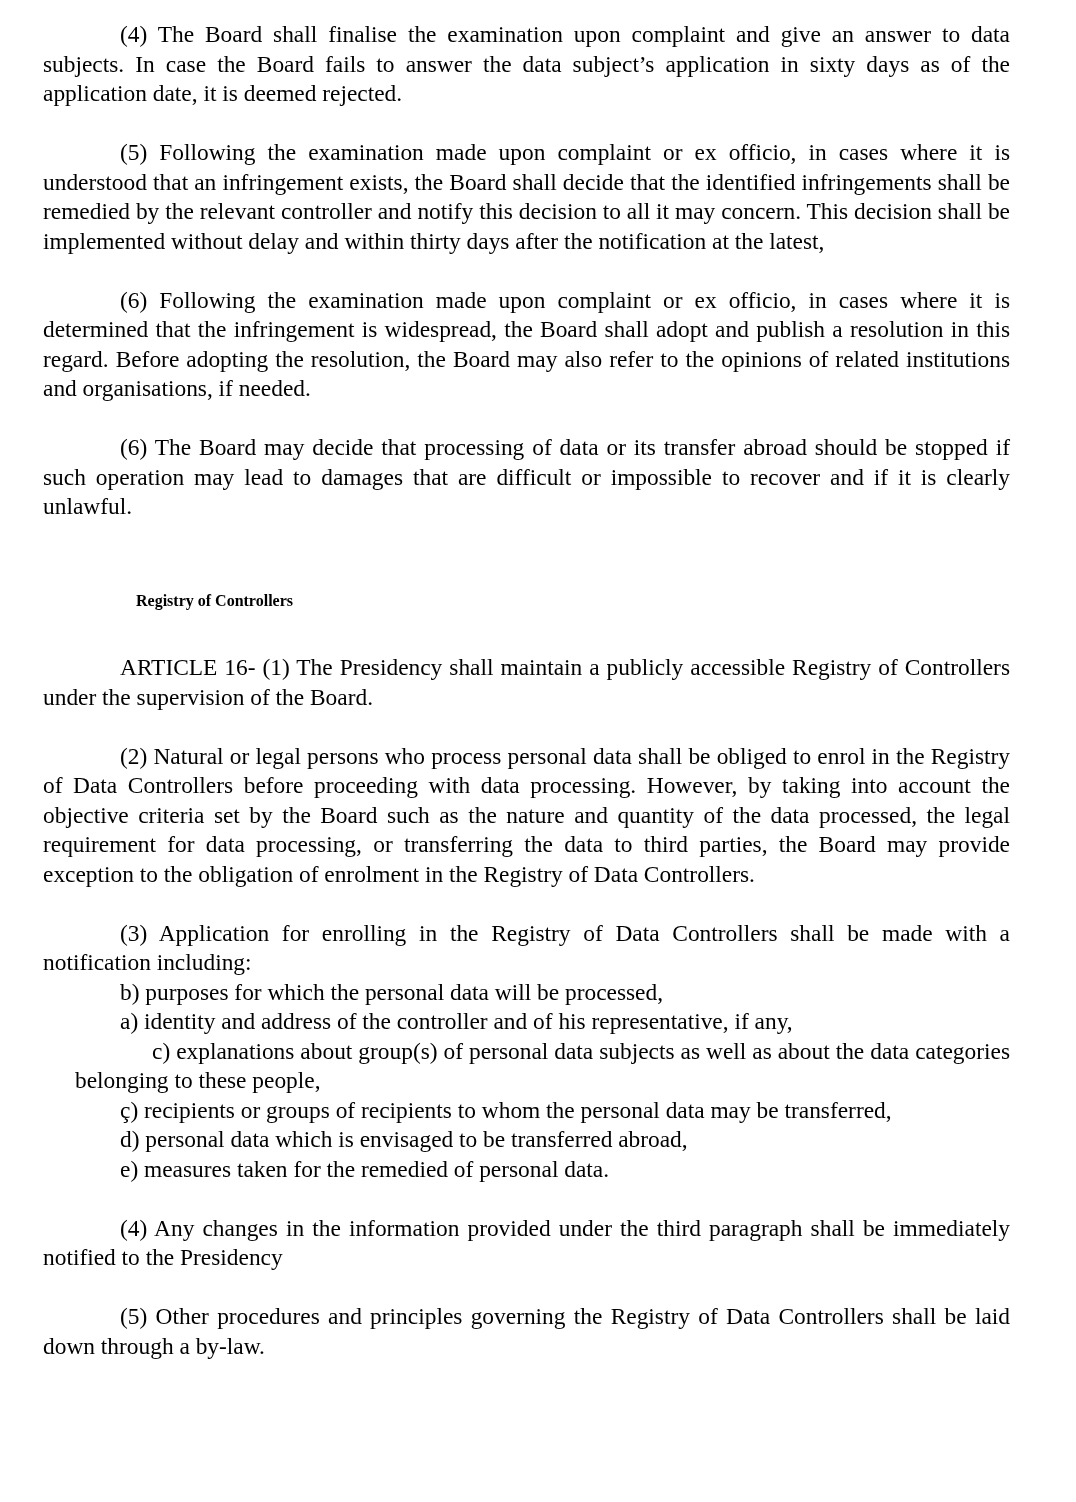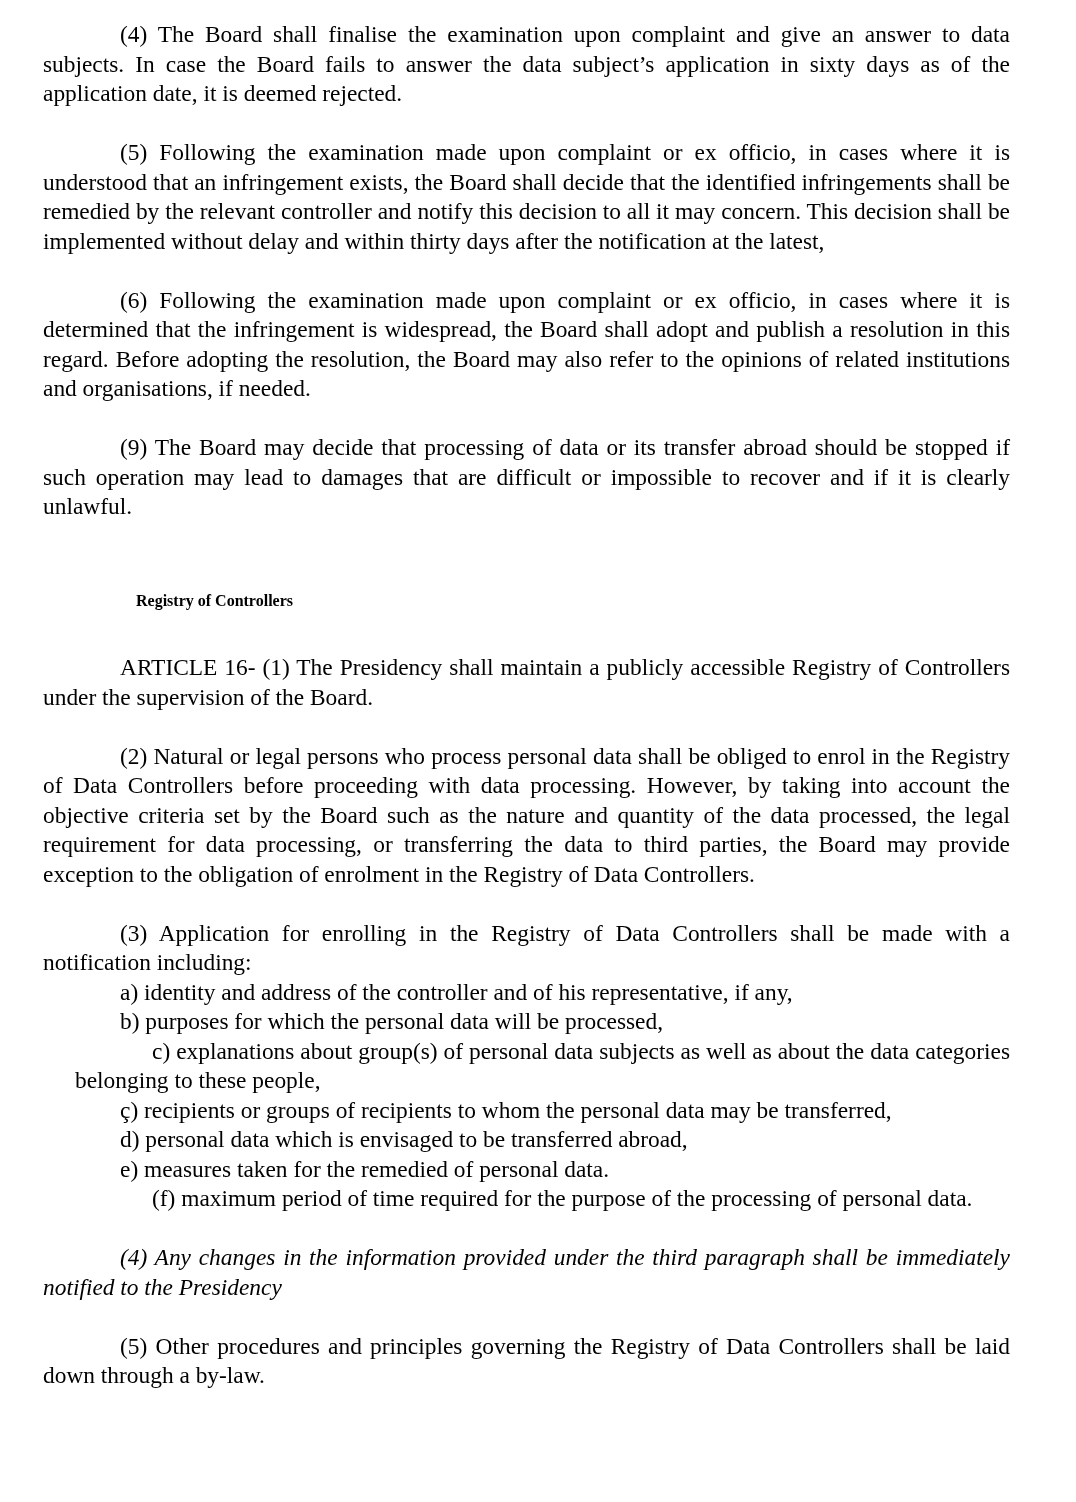--- a/index.html
+++ b/index.html
@@ -18,37 +18,36 @@
 <body>
 
 <div class="page">
 
   <p class="p ind last-left" style="margin-top:0;">(4) The Board shall finalise the examination upon complaint and give an answer to data subjects. In case the Board fails to answer the data subject’s application in sixty days as of the application date, it is deemed rejected.</p>
 
   <p class="p ind last-left" style="margin-top:29.5px;">(5) Following the examination made upon complaint or ex officio, in cases where it is understood that an infringement exists, the Board shall decide that the identified infringements shall be remedied by the relevant controller and notify this decision to all it may concern. This decision shall be implemented without delay and within thirty days after the notification at the latest,</p>
 
   <p class="p ind last-left" style="margin-top:29.5px;">(6) Following the examination made upon complaint or ex officio, in cases where it is determined that the infringement is widespread, the Board shall adopt and publish a resolution in this regard. Before adopting the resolution, the Board may also refer to the opinions of related institutions and organisations, if needed.</p>
 
-  <p class="p ind last-left" style="margin-top:29.5px;">(9) The Board may decide that processing of data or its transfer abroad should be stopped if such operation may lead to damages that are difficult or impossible to recover and if it is clearly unlawful.</p>
+  <p class="p ind last-left" style="margin-top:29.5px;">(6) The Board may decide that processing of data or its transfer abroad should be stopped if such operation may lead to damages that are difficult or impossible to recover and if it is clearly unlawful.</p>
 
   <p class="heading" style="margin-top:64px;">Registry of Controllers</p>
 
   <p class="p ind last-left" style="margin-top:38px;"><span class="b">ARTICLE 16-</span> <span>(1) The Presidency shall maintain a publicly accessible Registry of Controllers under the supervision of the Board.</span></p>
 
   <p class="p ind last-left" style="margin-top:29.5px;">(2) Natural or legal persons who process personal data shall be obliged to enrol in the Registry of Data Controllers before proceeding with data processing. However, by taking into account the objective criteria set by the Board such as the nature and quantity of the data processed, the legal requirement for data processing, or transferring the data to third parties, the Board may provide exception to the obligation of enrolment in the Registry of Data Controllers.</p>
 
   <p class="p ind last-left" style="margin-top:29.5px;">(3) Application for enrolling in the Registry of Data Controllers shall be made with a notification including:</p>
 
   <div>
+    <p class="p item last-left">b) purposes for which the personal data will be processed,</p>
     <p class="p item last-left">a) identity and address of the controller and of his representative, if any,</p>
-    <p class="p item last-left">b) purposes for which the personal data will be processed,</p>
     <p class="p item-wrap last-left">c) explanations about group(s) of personal data subjects as well as about the data categories belonging to these people,</p>
     <p class="p item last-left">ç) recipients or groups of recipients to whom the personal data may be transferred,</p>
     <p class="p item last-left">d) personal data which is envisaged to be transferred abroad,</p>
     <p class="p item last-left">e) measures taken for the remedied of personal data.</p>
-    <p class="p item-wrap last-left">(f) maximum period of time required for the purpose of the processing of personal data.</p>
   </div>
 
-  <p class="p ind last-left" style="margin-top:29.5px;font-style:italic;">(4) Any changes in the information provided under the third paragraph shall be immediately notified to the Presidency</p>
+  <p class="p ind last-left" style="margin-top:29.5px;">(4) Any changes in the information provided under the third paragraph shall be immediately notified to the Presidency</p>
 
   <p class="p ind last-left" style="margin-top:29.5px;">(5) Other procedures and principles governing the Registry of Data Controllers shall be laid down through a by-law.</p>
 
 </div>
 
 </body></html>

